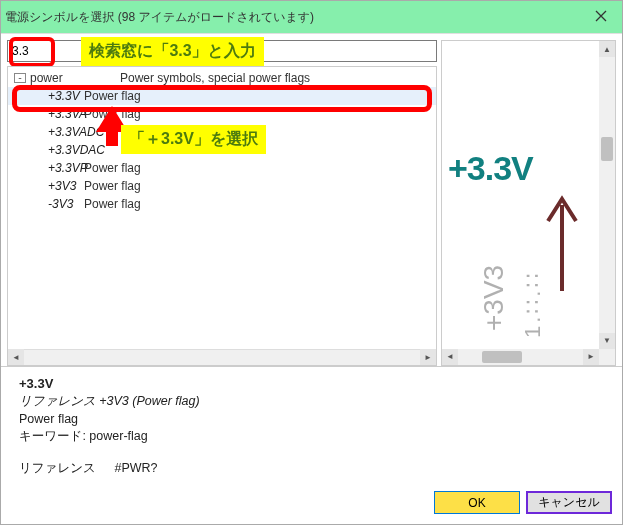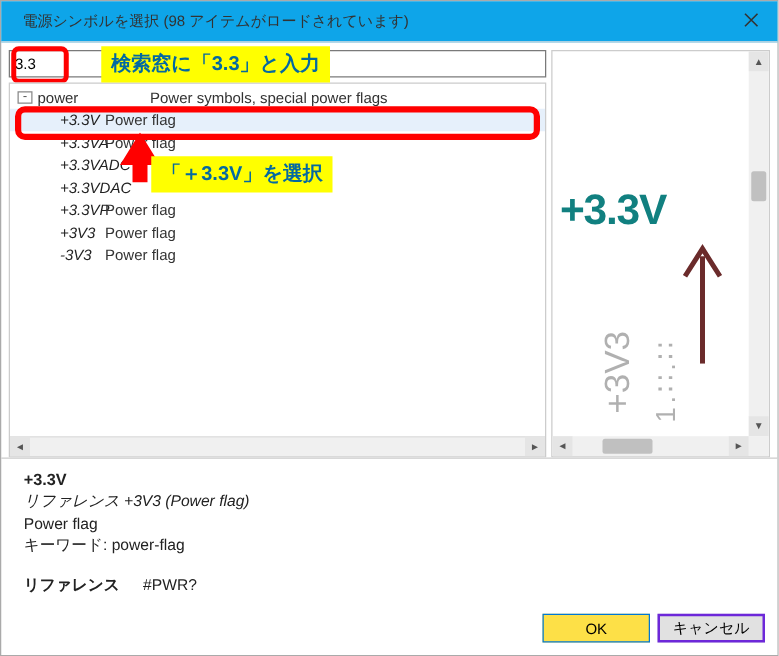--- a/index.html
+++ b/index.html
@@ -15,25 +15,25 @@
     width: 623px; height: 525px;
     border: 1px solid #aaa;
     background: #fff;
     display: flex;
     flex-direction: column;
     position: relative;
   }
   
   .titlebar {
     height: 33px;
-    background: #0ea5e9;
+    background: #86efac;
     border-bottom: 1px solid #e0e0e0;
     display: flex;
     align-items: center;
-    padding: 0 0 0 17px;
+    padding: 0 0 0 4px;
     color: #333;
   }
   .titlebar .title { flex: 1; font-size: 12px; }
   .close-btn {
     width: 42px; height: 28px;
     display: flex; align-items: center; justify-content: center;
     color: #333; font-size: 14px;
   }
 
   
@@ -124,21 +124,21 @@
     border-radius: 8px;
     left: 4px; right: 4px;
     top: 18px; height: 27px;
     pointer-events: none;
     z-index: 40;
   }
   
   .annot {
     position: absolute;
     background: #ffff00;
-    color: #0369a1;
+    color: #4d7c0f;
     font-weight: bold;
     font-size: 16px;
     padding: 4px 8px;
     z-index: 30;
     font-family: "Meiryo UI", sans-serif;
     white-space: nowrap;
     text-align: right;
   }
   .annot1 { left: 80px; top: 36px; }
   .annot2 { left: 120px; top: 124px; }
@@ -260,21 +260,21 @@
     color: #222;
     line-height: 1.4;
   }
   .lower .sym-title { font-weight: bold; font-size: 13px; }
   .lower .alias { font-style: italic; }
   .lower .keywords { font-family: "Meiryo UI", sans-serif; }
   .ref-row {
     margin-top: 14px;
     font-size: 12.5px;
   }
-  .ref-row .ref-label { font-weight: bold; display: inline-block; width: 92px; }
+  .ref-row .ref-label { font-weight: normal; display: inline-block; width: 92px; }
 
   
   .button-bar {
     display: flex;
     justify-content: flex-end;
     gap: 6px;
     padding: 8px 10px 10px 10px;
   }
   .button-bar button {
     min-width: 86px;

